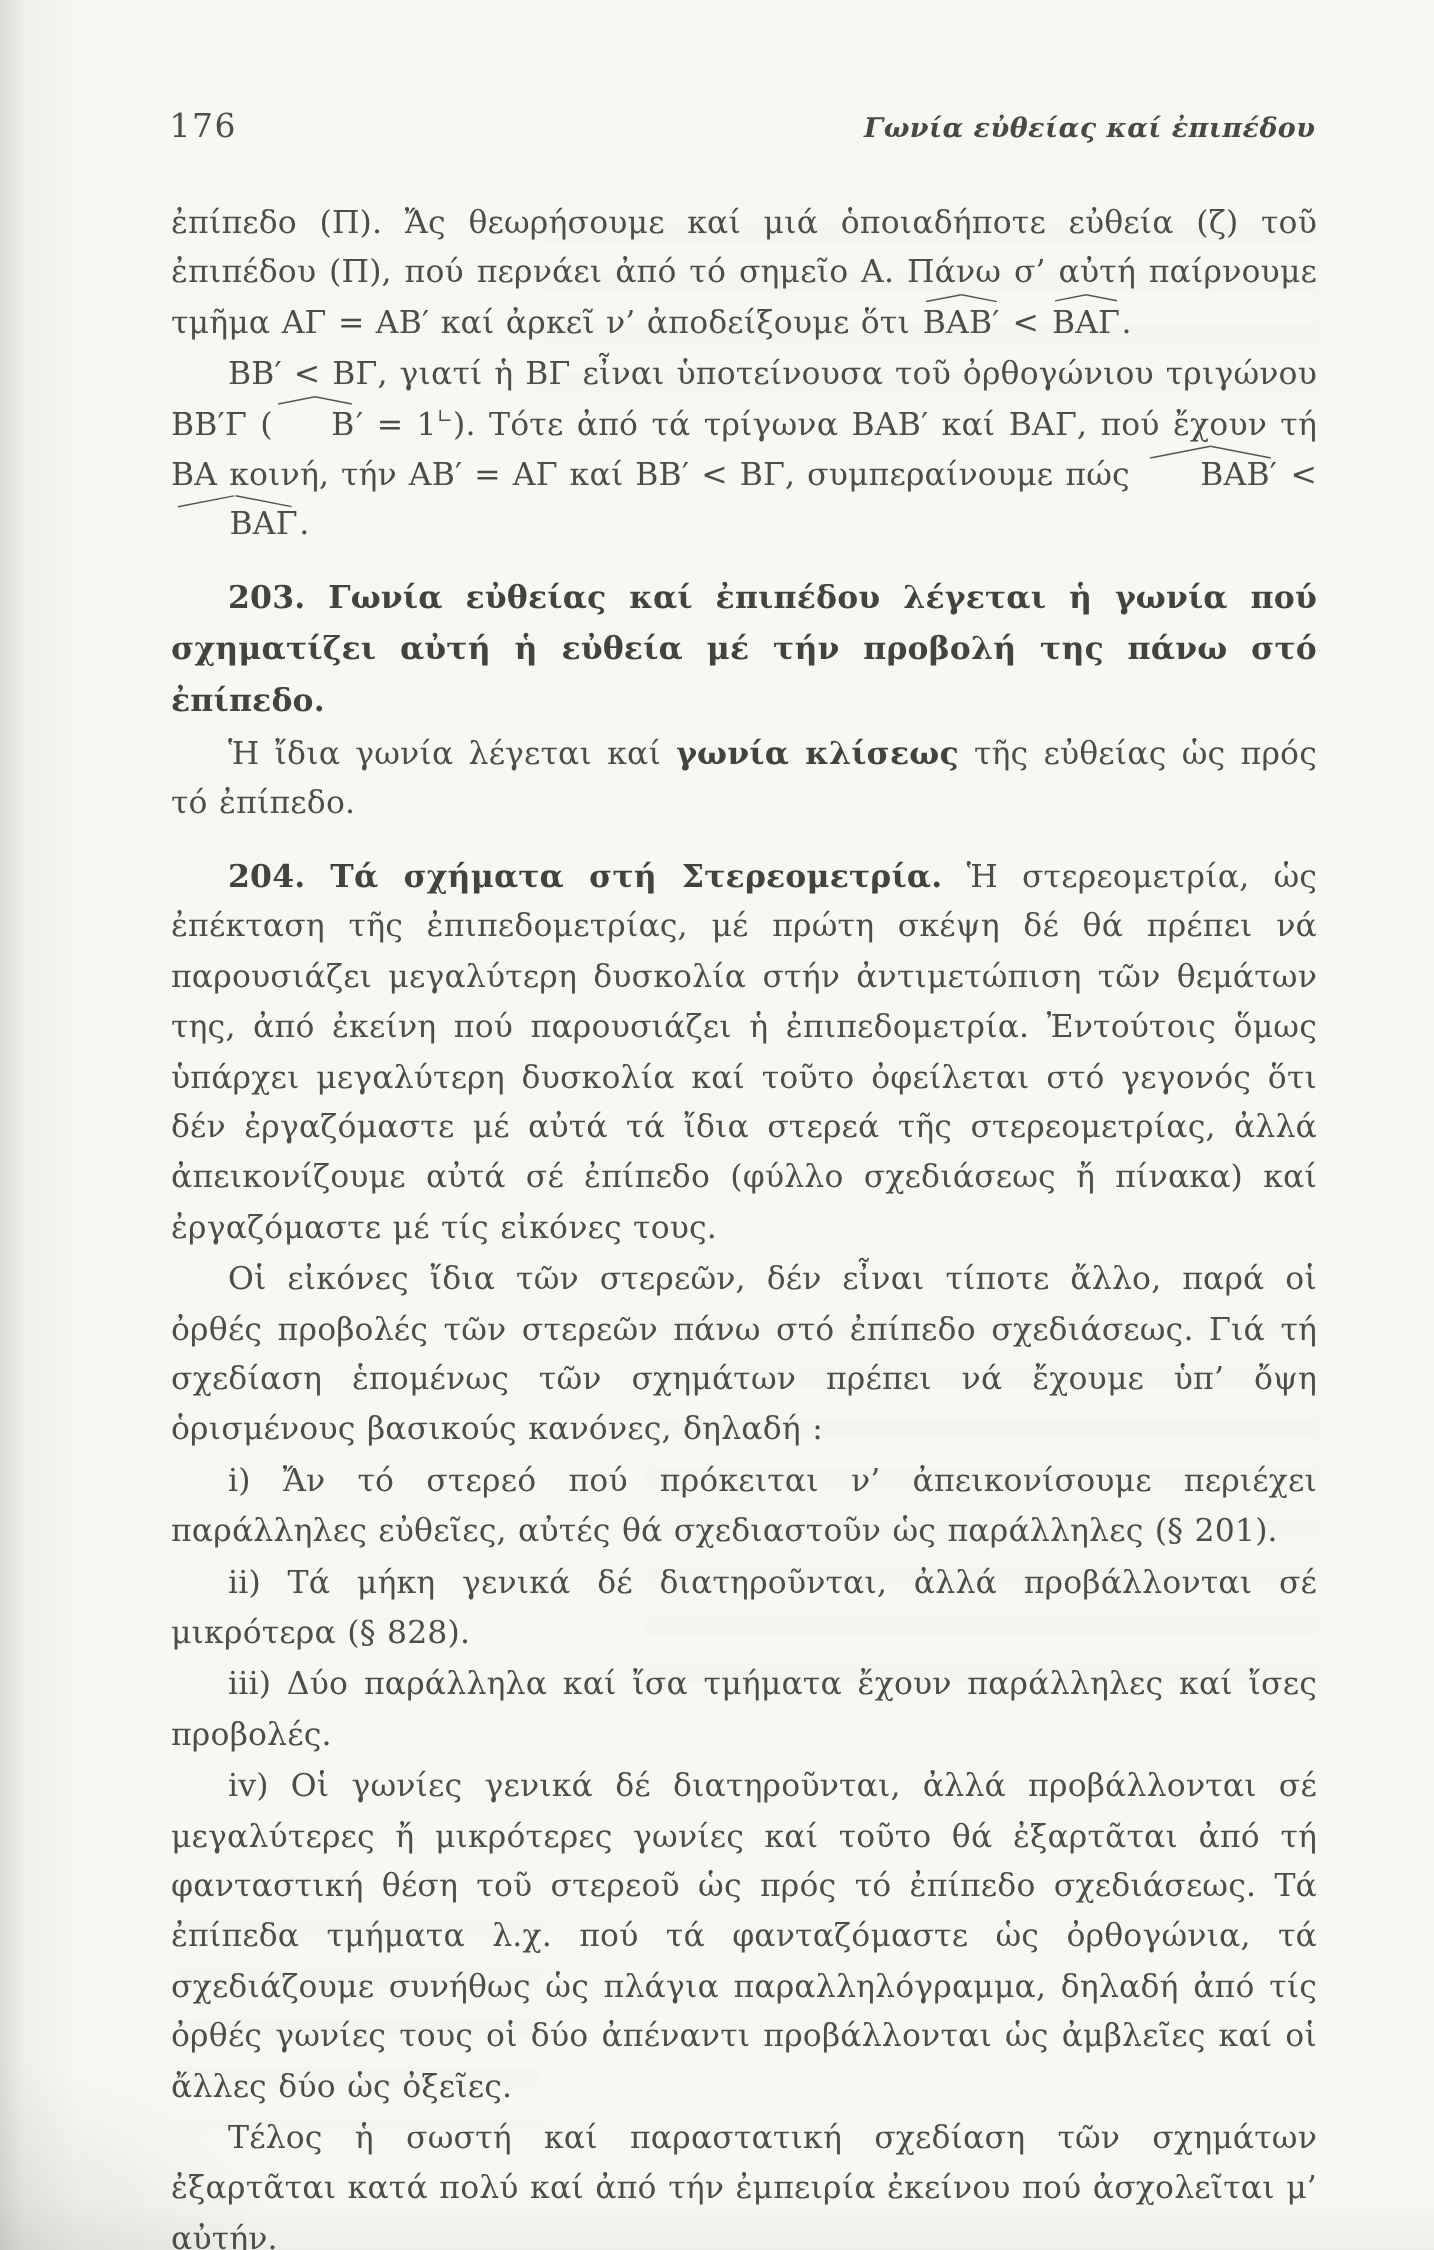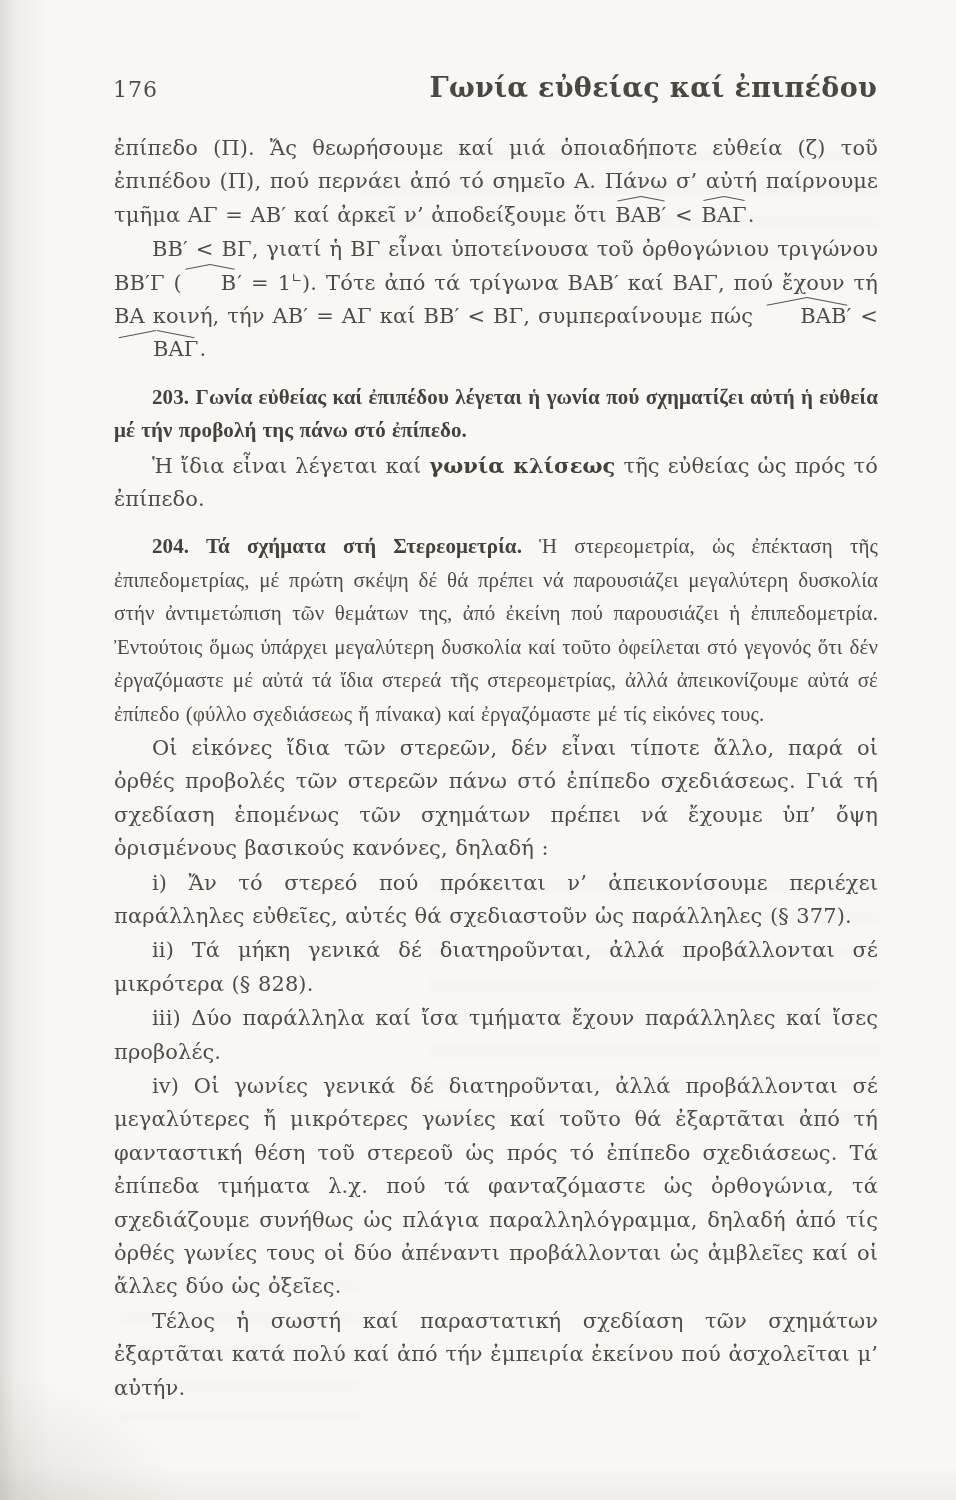--- a/index.html
+++ b/index.html
@@ -27,30 +27,30 @@
   .bleed.a{left:360px;top:150px;width:520px;height:130px;}
   .bleed.b{left:430px;top:880px;width:450px;height:260px;}
   .bleed.c{left:120px;top:1280px;width:240px;height:140px;}
 
   .running-head{
     position:absolute;left:113px;right:79px;top:72px;
     display:flex;justify-content:space-between;align-items:baseline;
     color:#504e49;
   }
   .page-number{font-size:22px;letter-spacing:1px;text-align:right;}
-  .running-title{font-size:27px;font-weight:bold;color:#4a4843;letter-spacing:0.3px;}
+  .running-title{font-size:18px;font-weight:bold;color:#4a4843;letter-spacing:0.3px;font-style:italic;}
 
   .text-column{
     position:absolute;left:113px;top:131px;width:766px;
     font-size:21px;line-height:33.4px;color:#4e4c47;
     text-align:justify;letter-spacing:0.1px;word-spacing:0.8px;
   }
   .para{margin:1px;}
   .para.indent{text-indent:38px;}
-  .para.gap{margin-top:14px;font-family:Liberation Serif, serif;}
+  .para.gap{margin-top:14px;}
   .b{font-weight:bold;color:#44423d;}
 
   
   .hat{position:relative;display:inline-block;padding:0 1px;white-space:nowrap;}
   .hat::before,.hat::after{
     content:"";position:absolute;top:-3px;height:0;
     border-top:1.6px solid #56544f;
   }
   .hat::before{left:5%;width:45%;transform:rotate(-11deg);transform-origin:100% 50%;}
   .hat::after{right:5%;width:45%;transform:rotate(11deg);transform-origin:0% 50%;}
@@ -69,22 +69,22 @@
 
   <div class="running-head">
     <span class="page-number">176</span>
     <span class="running-title">Γωνία εὐθείας καί ἐπιπέδου</span>
   </div>
 
   <div class="text-column">
       <p class="para"><span>ἐπίπεδο (Π). Ἄς θεωρήσουμε καί μιά ὁποιαδήποτε εὐθεία (ζ) τοῦ ἐπιπέδου (Π), πού περνάει ἀπό τό σημεῖο Α. Πάνω σ’ αὐτή παίρνουμε τμῆμα ΑΓ = ΑΒ′ καί ἀρκεῖ ν’ ἀποδείξουμε ὅτι </span><span class="hat">ΒΑΒ′</span><span> &lt; </span><span class="hat">ΒΑΓ</span><span>.</span></p>
       <p class="para indent"><span>ΒΒ′ &lt; ΒΓ, γιατί ἡ ΒΓ εἶναι ὑποτείνουσα τοῦ ὀρθογώνιου τριγώνου ΒΒ′Γ (</span><span class="hat">Β</span><span>′ = 1</span><sup class="rt-angle">∟</sup><span>). Τότε ἀπό τά τρίγωνα ΒΑΒ′ καί ΒΑΓ, πού ἔχουν τή ΒΑ κοινή, τήν ΑΒ′ = ΑΓ καί ΒΒ′ &lt; ΒΓ, συμπεραίνουμε πώς </span><span class="hat">ΒΑΒ′</span><span> &lt; </span><span class="hat">ΒΑΓ</span><span>.</span></p>
       <p class="para indent gap"><span class="b">203. Γωνία εὐθείας καί ἐπιπέδου λέγεται ἡ γωνία πού σχηματίζει αὐτή ἡ εὐθεία μέ τήν προβολή της πάνω στό ἐπίπεδο.</span></p>
-      <p class="para indent"><span>Ἡ ἴδια εἶναι λέγεται καί </span><span class="b">γωνία κλίσεως</span><span> τῆς εὐθείας ὡς πρός τό ἐπίπεδο.</span></p>
+      <p class="para indent"><span>Ἡ ἴδια γωνία λέγεται καί </span><span class="b">γωνία κλίσεως</span><span> τῆς εὐθείας ὡς πρός τό ἐπίπεδο.</span></p>
       <p class="para indent gap"><span class="b">204. Τά σχήματα στή Στερεομετρία.</span><span> Ἡ στερεομετρία, ὡς ἐπέκταση τῆς ἐπιπεδομετρίας, μέ πρώτη σκέψη δέ θά πρέπει νά παρουσιάζει μεγαλύτερη δυσκολία στήν ἀντιμετώπιση τῶν θεμάτων της, ἀπό ἐκείνη πού παρουσιάζει ἡ ἐπιπεδομετρία. Ἐντούτοις ὅμως ὑπάρχει μεγαλύτερη δυσκολία καί τοῦτο ὀφείλεται στό γεγονός ὅτι δέν ἐργαζόμαστε μέ αὐτά τά ἴδια στερεά τῆς στερεομετρίας, ἀλλά ἀπεικονίζουμε αὐτά σέ ἐπίπεδο (φύλλο σχεδιάσεως ἤ πίνακα) καί ἐργαζόμαστε μέ τίς εἰκόνες τους.</span></p>
       <p class="para indent"><span>Οἱ εἰκόνες ἴδια τῶν στερεῶν, δέν εἶναι τίποτε ἄλλο, παρά οἱ ὀρθές προβολές τῶν στερεῶν πάνω στό ἐπίπεδο σχεδιάσεως. Γιά τή σχεδίαση ἑπομένως τῶν σχημάτων πρέπει νά ἔχουμε ὑπ’ ὄψη ὁρισμένους βασικούς κανόνες, δηλαδή :</span></p>
-      <p class="para indent"><span>i) Ἄν τό στερεό πού πρόκειται ν’ ἀπεικονίσουμε περιέχει παράλληλες εὐθεῖες, αὐτές θά σχεδιαστοῦν ὡς παράλληλες (§ 377).</span></p>
+      <p class="para indent"><span>i) Ἄν τό στερεό πού πρόκειται ν’ ἀπεικονίσουμε περιέχει παράλληλες εὐθεῖες, αὐτές θά σχεδιαστοῦν ὡς παράλληλες (§ 201).</span></p>
       <p class="para indent"><span>ii) Τά μήκη γενικά δέ διατηροῦνται, ἀλλά προβάλλονται σέ μικρότερα (§ 828).</span></p>
       <p class="para indent"><span>iii) Δύο παράλληλα καί ἴσα τμήματα ἔχουν παράλληλες καί ἴσες προβολές.</span></p>
       <p class="para indent"><span>iv) Οἱ γωνίες γενικά δέ διατηροῦνται, ἀλλά προβάλλονται σέ μεγαλύτερες ἤ μικρότερες γωνίες καί τοῦτο θά ἐξαρτᾶται ἀπό τή φανταστική θέση τοῦ στερεοῦ ὡς πρός τό ἐπίπεδο σχεδιάσεως. Τά ἐπίπεδα τμήματα λ.χ. πού τά φανταζόμαστε ὡς ὀρθογώνια, τά σχεδιάζουμε συνήθως ὡς πλάγια παραλληλόγραμμα, δηλαδή ἀπό τίς ὀρθές γωνίες τους οἱ δύο ἀπέναντι προβάλλονται ὡς ἀμβλεῖες καί οἱ ἄλλες δύο ὡς ὀξεῖες.</span></p>
       <p class="para indent"><span>Τέλος ἡ σωστή καί παραστατική σχεδίαση τῶν σχημάτων ἐξαρτᾶται κατά πολύ καί ἀπό τήν ἐμπειρία ἐκείνου πού ἀσχολεῖται μ’ αὐτήν.</span></p>
     </div>
 </div>
 
 </body></html>

